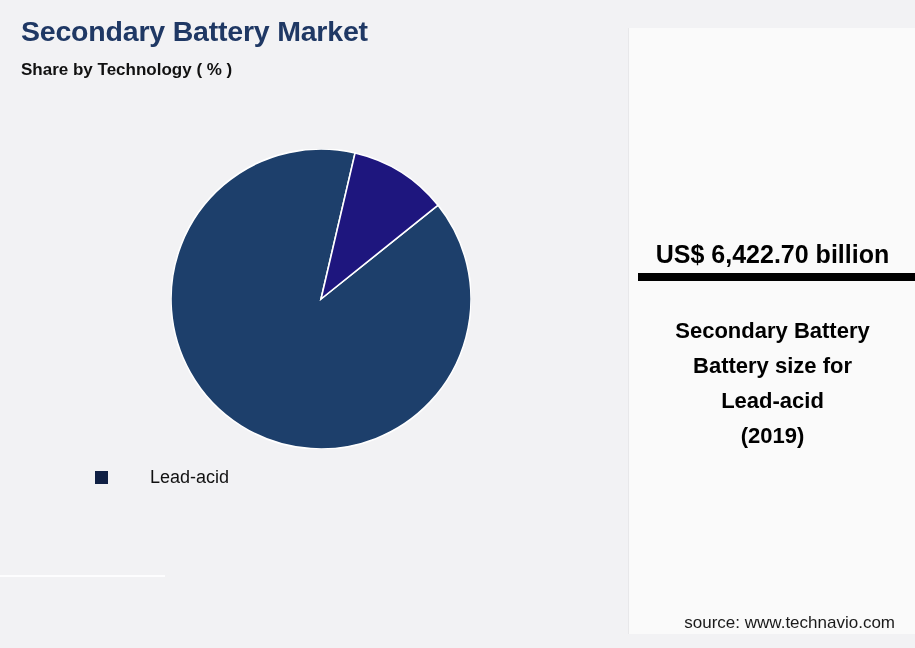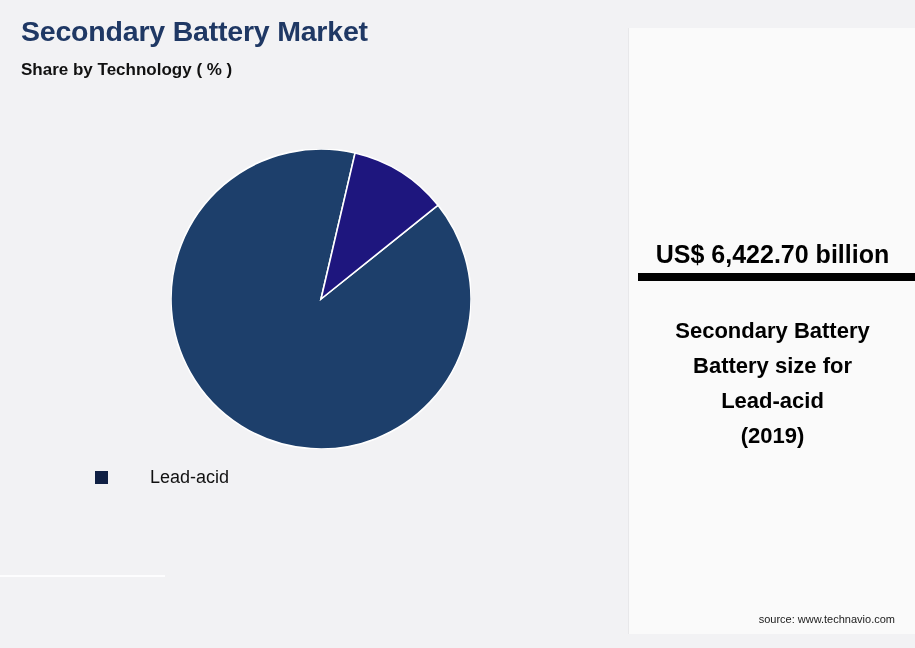--- a/index.html
+++ b/index.html
@@ -139,21 +139,21 @@
     line-height: 35px;
   }
   .callout-line {
     display: block;
   }
 
   #source-note {
     position: absolute;
     right: 20px;
     top: 613px;
-    font-size: 11px;
+    font-size: 17px;
     color: #1a1a1a;
     white-space: nowrap;
   }
 </style>
 </head>
 <body>
 
 <div id="chart-panel">
 
   <div id="page-title">Secondary Battery Market</div>

